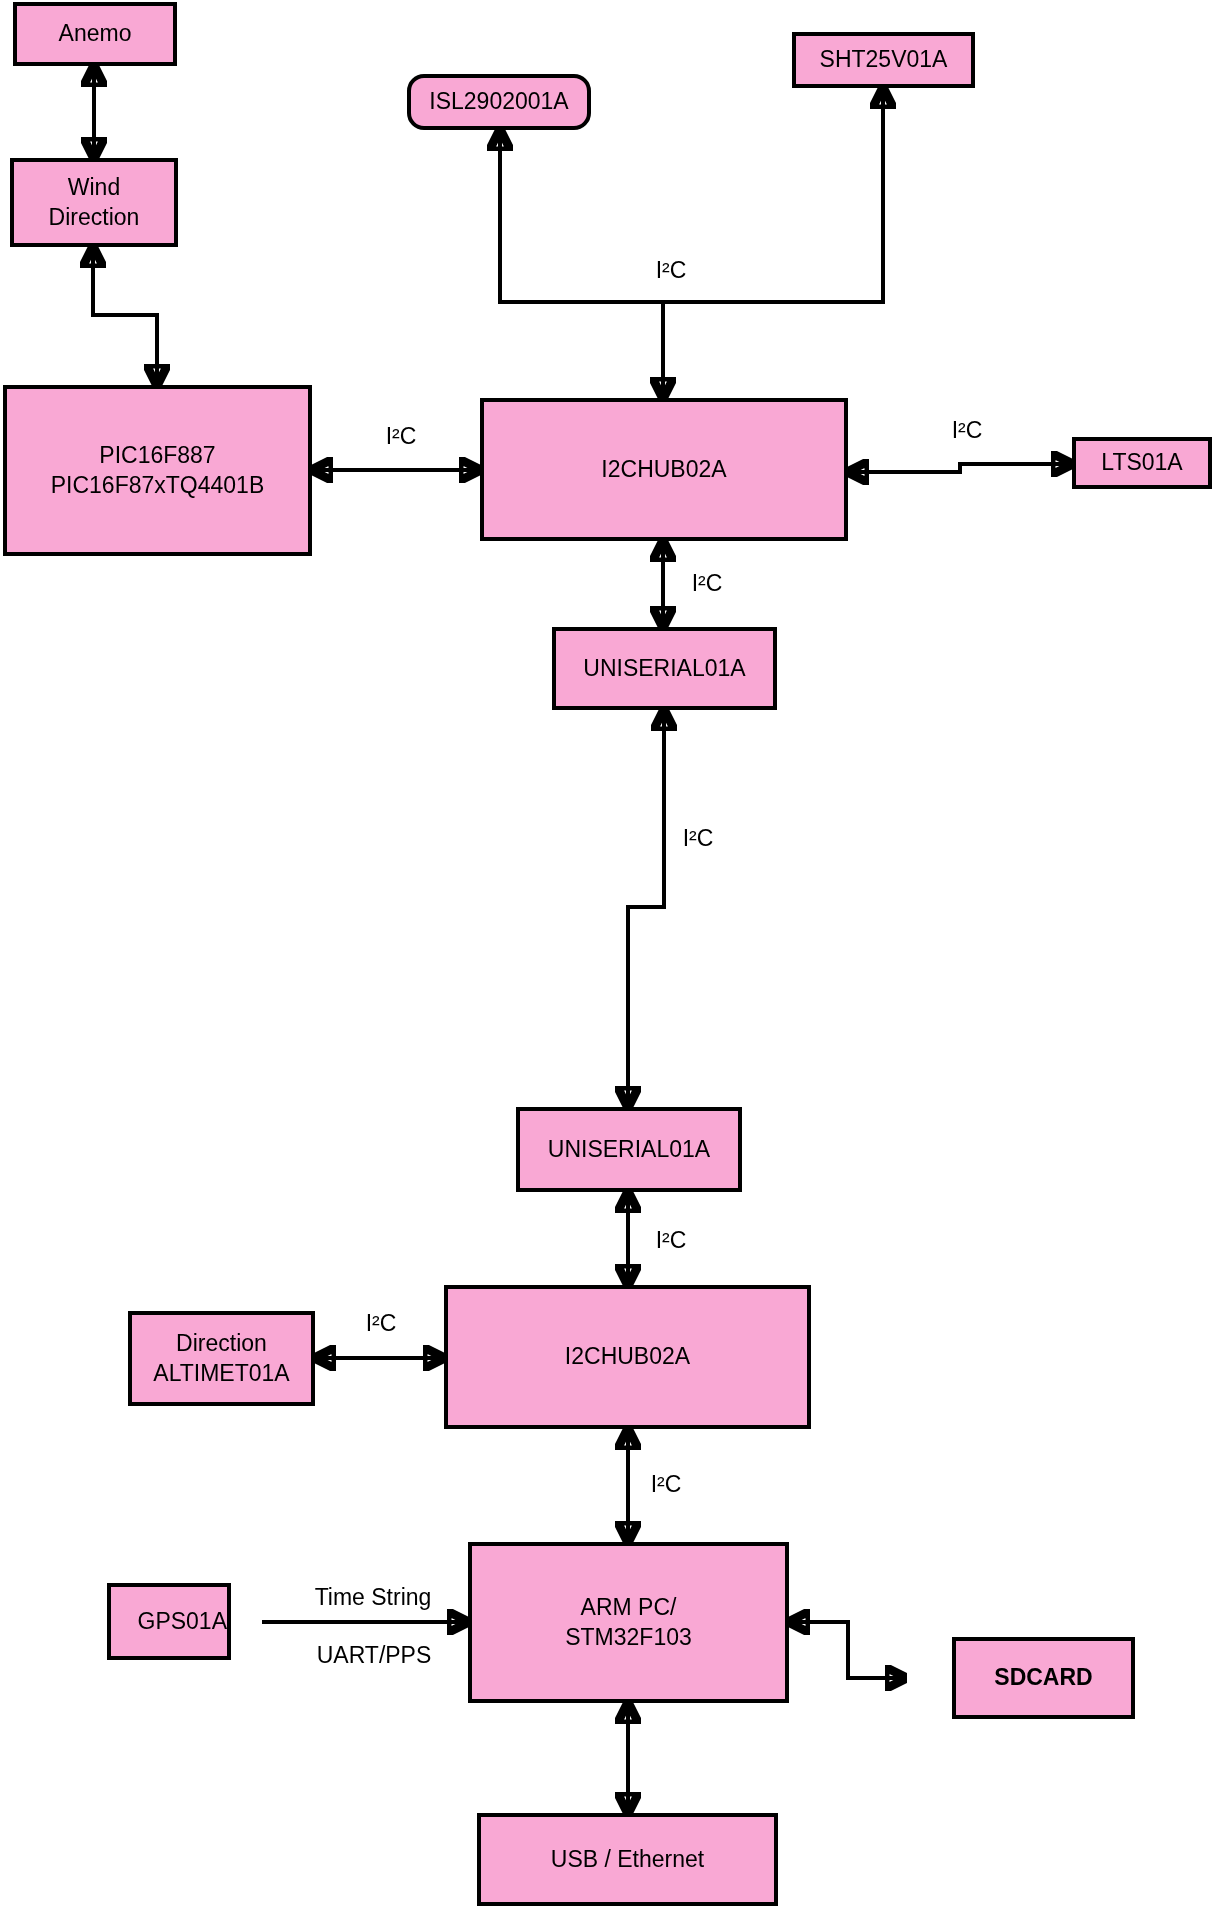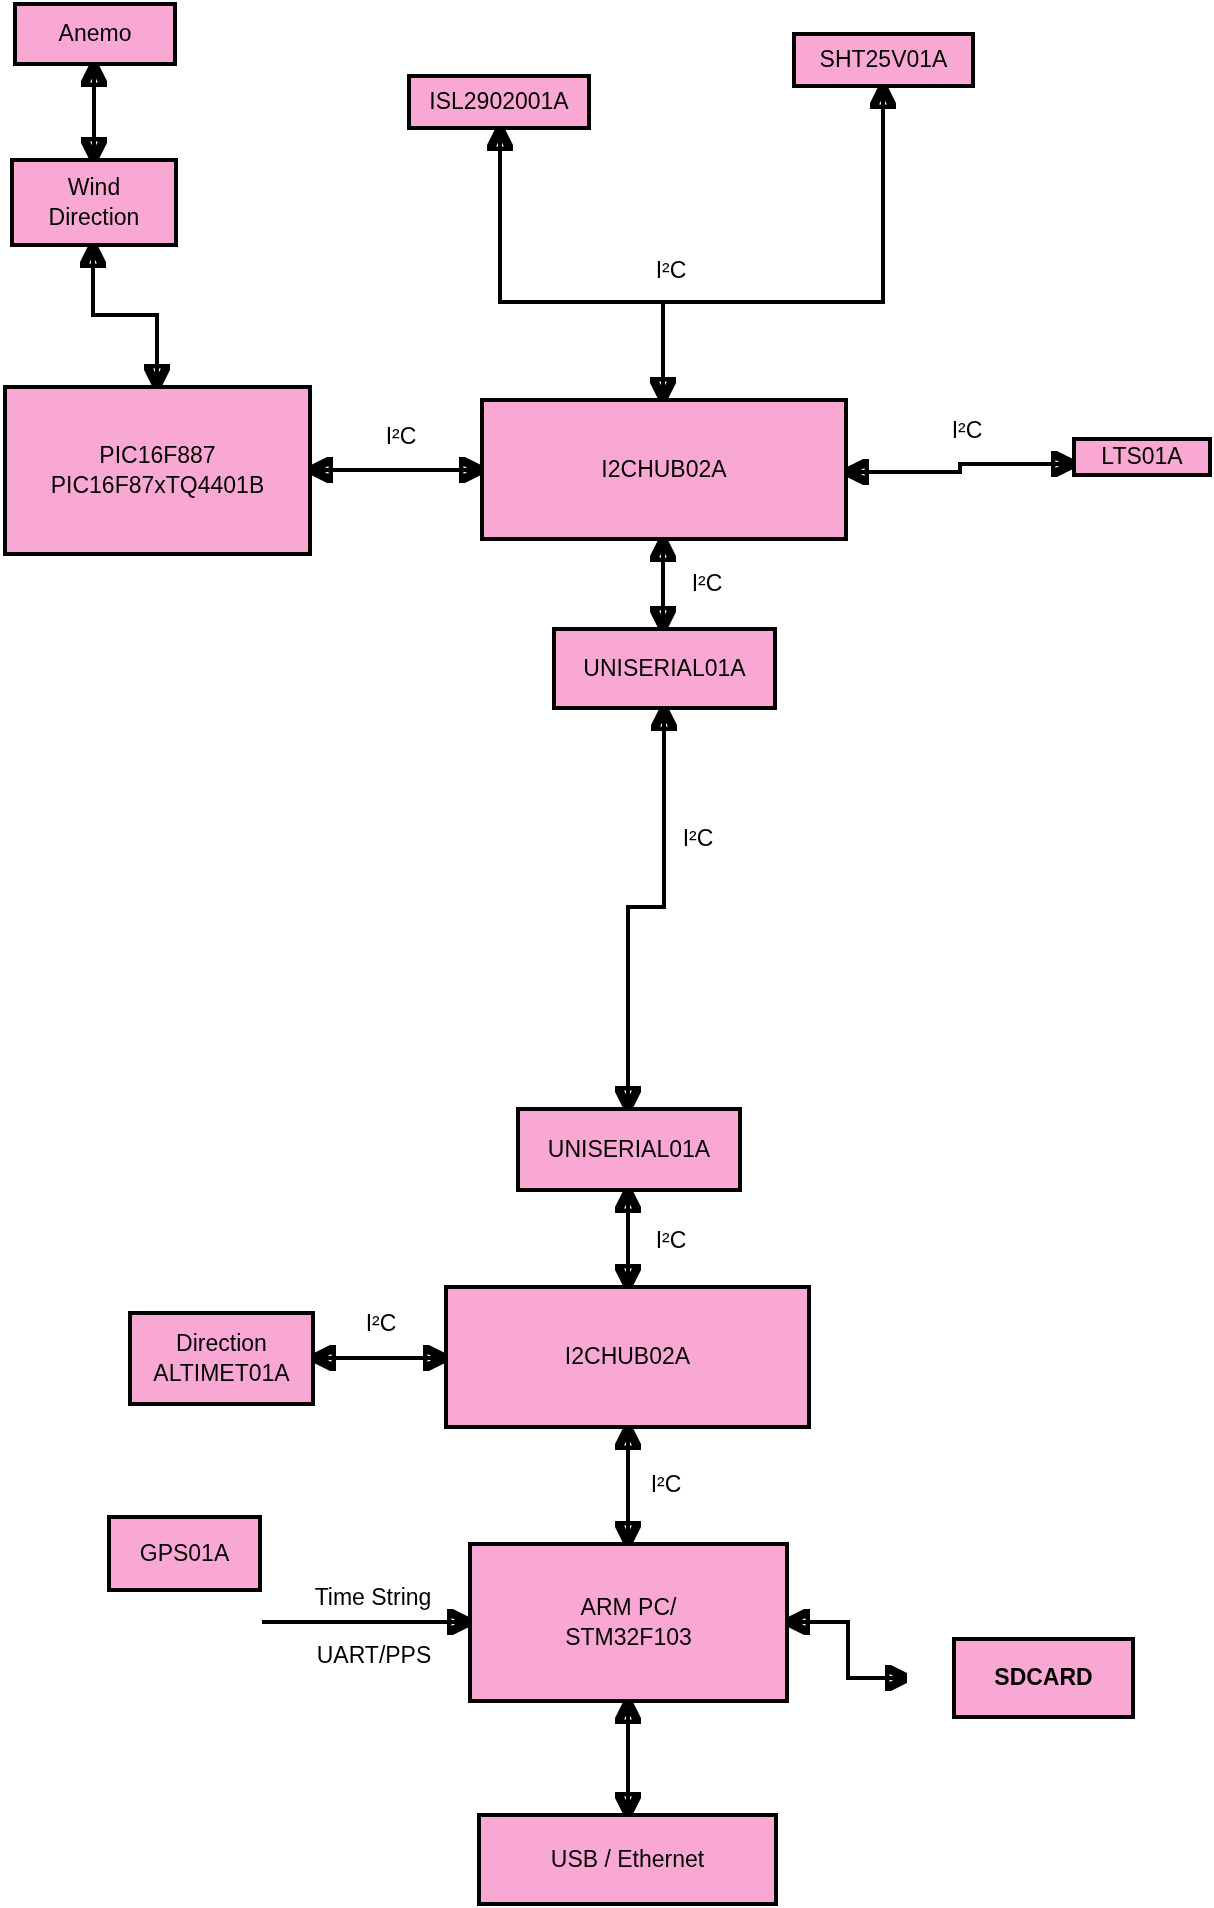--- a/index.html
+++ b/index.html
@@ -64,59 +64,59 @@
 
   <div class="node" style="left:13px; top:2px; width:164px; height:64px;">
     <span class="box-line">Anemo</span>
   </div>
 
   <div class="node" style="left:10px; top:158px; width:168px; height:89px;">
     <span class="box-line">Wind</span>
     <span class="box-line">Direction</span>
   </div>
 
-  <div class="node" style="left:407px; top:74px; width:184px; height:56px;">
+  <div class="node" style="left:407px; top:74px; width:184px; height:56px;border-radius:17px;">
     <span class="box-line">ISL2902001A</span>
   </div>
 
   <div class="node" style="left:792px; top:32px; width:183px; height:56px;">
     <span class="box-line">SHT25V01A</span>
   </div>
 
   <div class="node" style="left:3px; top:385px; width:309px; height:171px;text-align:center;">
     <span class="box-line">PIC16F887</span>
     <span class="box-line">PIC16F87xTQ4401B</span>
   </div>
 
   <div class="node" style="left:480px; top:398px; width:368px; height:143px;">
     <span class="box-line">I2CHUB02A</span>
   </div>
 
-  <div class="node" style="left:1072px; top:437px; width:140px; height:40px;">
+  <div class="node" style="left:1072px; top:437px; width:140px; height:52px;">
     <span class="box-line">LTS01A</span>
   </div>
 
   <div class="node" style="left:552px; top:627px; width:225px; height:83px;">
     <span class="box-line">UNISERIAL01A</span>
   </div>
 
   <div class="node" style="left:516px; top:1107px; width:226px; height:85px;">
     <span class="box-line">UNISERIAL01A</span>
   </div>
 
   <div class="node" style="left:128px; top:1311px; width:187px; height:95px;">
     <span class="box-line">Direction</span>
     <span class="box-line">ALTIMET01A</span>
   </div>
 
   <div class="node" style="left:444px; top:1285px; width:367px; height:144px;">
     <span class="box-line">I2CHUB02A</span>
   </div>
 
-  <div class="node" style="left:107px; top:1515px; width:155px; height:77px;">
+  <div class="node" style="left:107px; top:1583px; width:124px; height:77px;align-items:flex-end;">
     <span class="box-line">GPS01A</span>
   </div>
 
   <div class="node" style="left:468px; top:1542px; width:321px; height:161px;">
     <span class="box-line">ARM PC/</span>
     <span class="box-line">STM32F103</span>
   </div>
 
   <div class="node" style="left:952px; top:1637px; width:183px; height:82px;font-weight:bold;">
     <span class="box-line">SDCARD</span>

